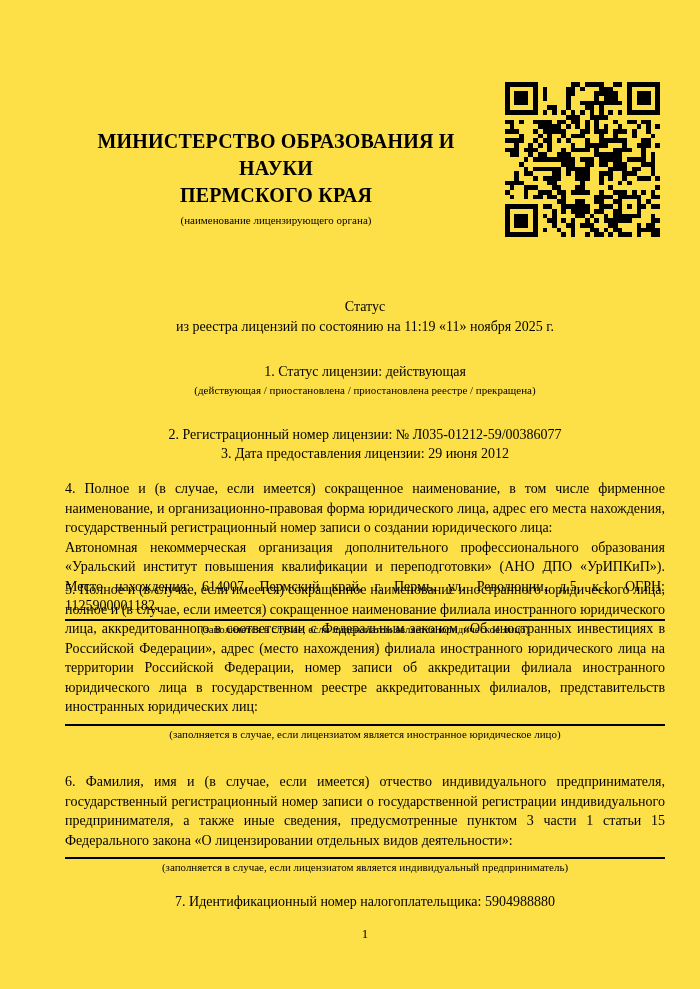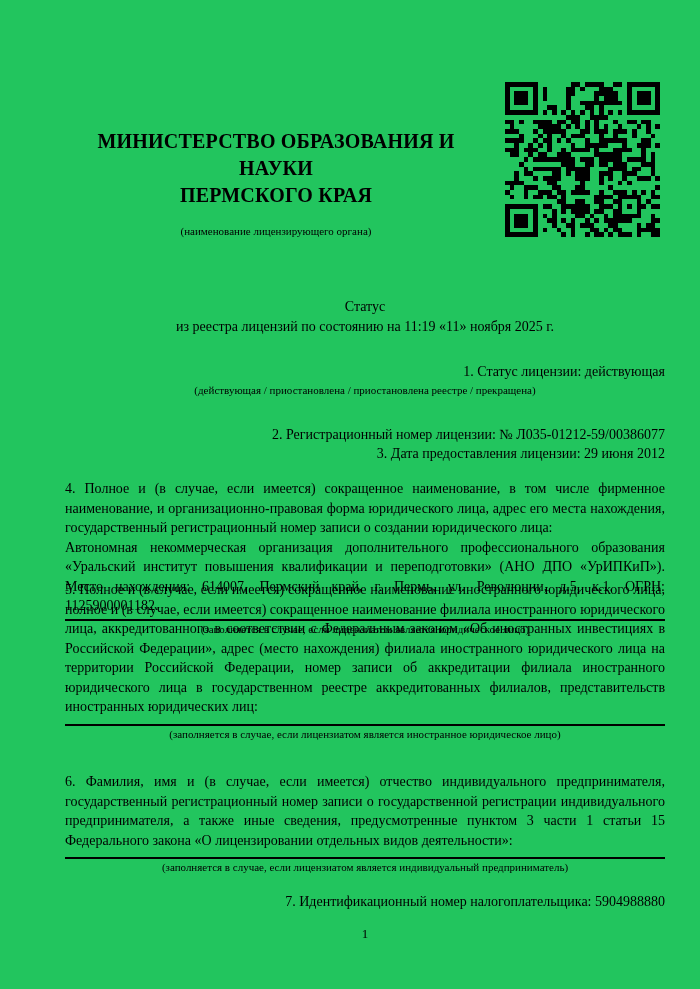--- a/index.html
+++ b/index.html
@@ -1,48 +1,48 @@
 <!DOCTYPE html>
 <html lang="ru"><head>
 <meta charset="utf-8">
 <style>
   html,body{margin:0;padding:0;background:#fff;}
   .page{
     position:relative;
     width:700px;height:989px;
-    background:#22c55e;
+    background:#fde047;
     font-family:"Liberation Serif","DejaVu Serif",serif;
     color:#000;
     overflow:hidden;
   }
   .qr{
     position:absolute;left:505px;top:82px;width:155px;height:155px;
   }
   .qr svg{width:100%;height:100%;display:block;}
   .ministry{
     position:absolute;left:65px;top:128px;width:422px;
     text-align:center;
   }
   .ministry .name{
     font-weight:bold;font-size:20px;line-height:27px;letter-spacing:.2px;
   }
   .ministry .cap{
-    font-size:11px;line-height:13px;margin-top:16px;
+    font-size:11px;line-height:13px;margin-top:5px;
   }
   .doc-title{
     position:absolute;left:65px;top:297px;width:600px;
     text-align:center;font-size:14px;line-height:20px;
   }
   .content{
     position:absolute;left:65px;top:0;width:600px;height:989px;
     font-size:14px;line-height:19.5px;
   }
   .item{position:absolute;left:0;width:600px;}
   .item p{margin:0;text-align:justify;}
-  .item p.noj{text-align:right;}
+  .item p.noj{text-align:center;}
   .fill-line{
     border:0;border-top:2px solid #000;margin:0;margin-top:3px;
   }
   .fill-line.gap{margin-top:7px;}
   .item .cap{
     font-size:11px;line-height:13px;text-align:center;margin-top:2px;
   }
   .g1{top:362px;} .g2{top:425px;} .g3{top:444px;}
   .g4{top:479px;} .g5{top:580px;} .g6{top:772px;} .g7{top:892px;}
   .page-num{

